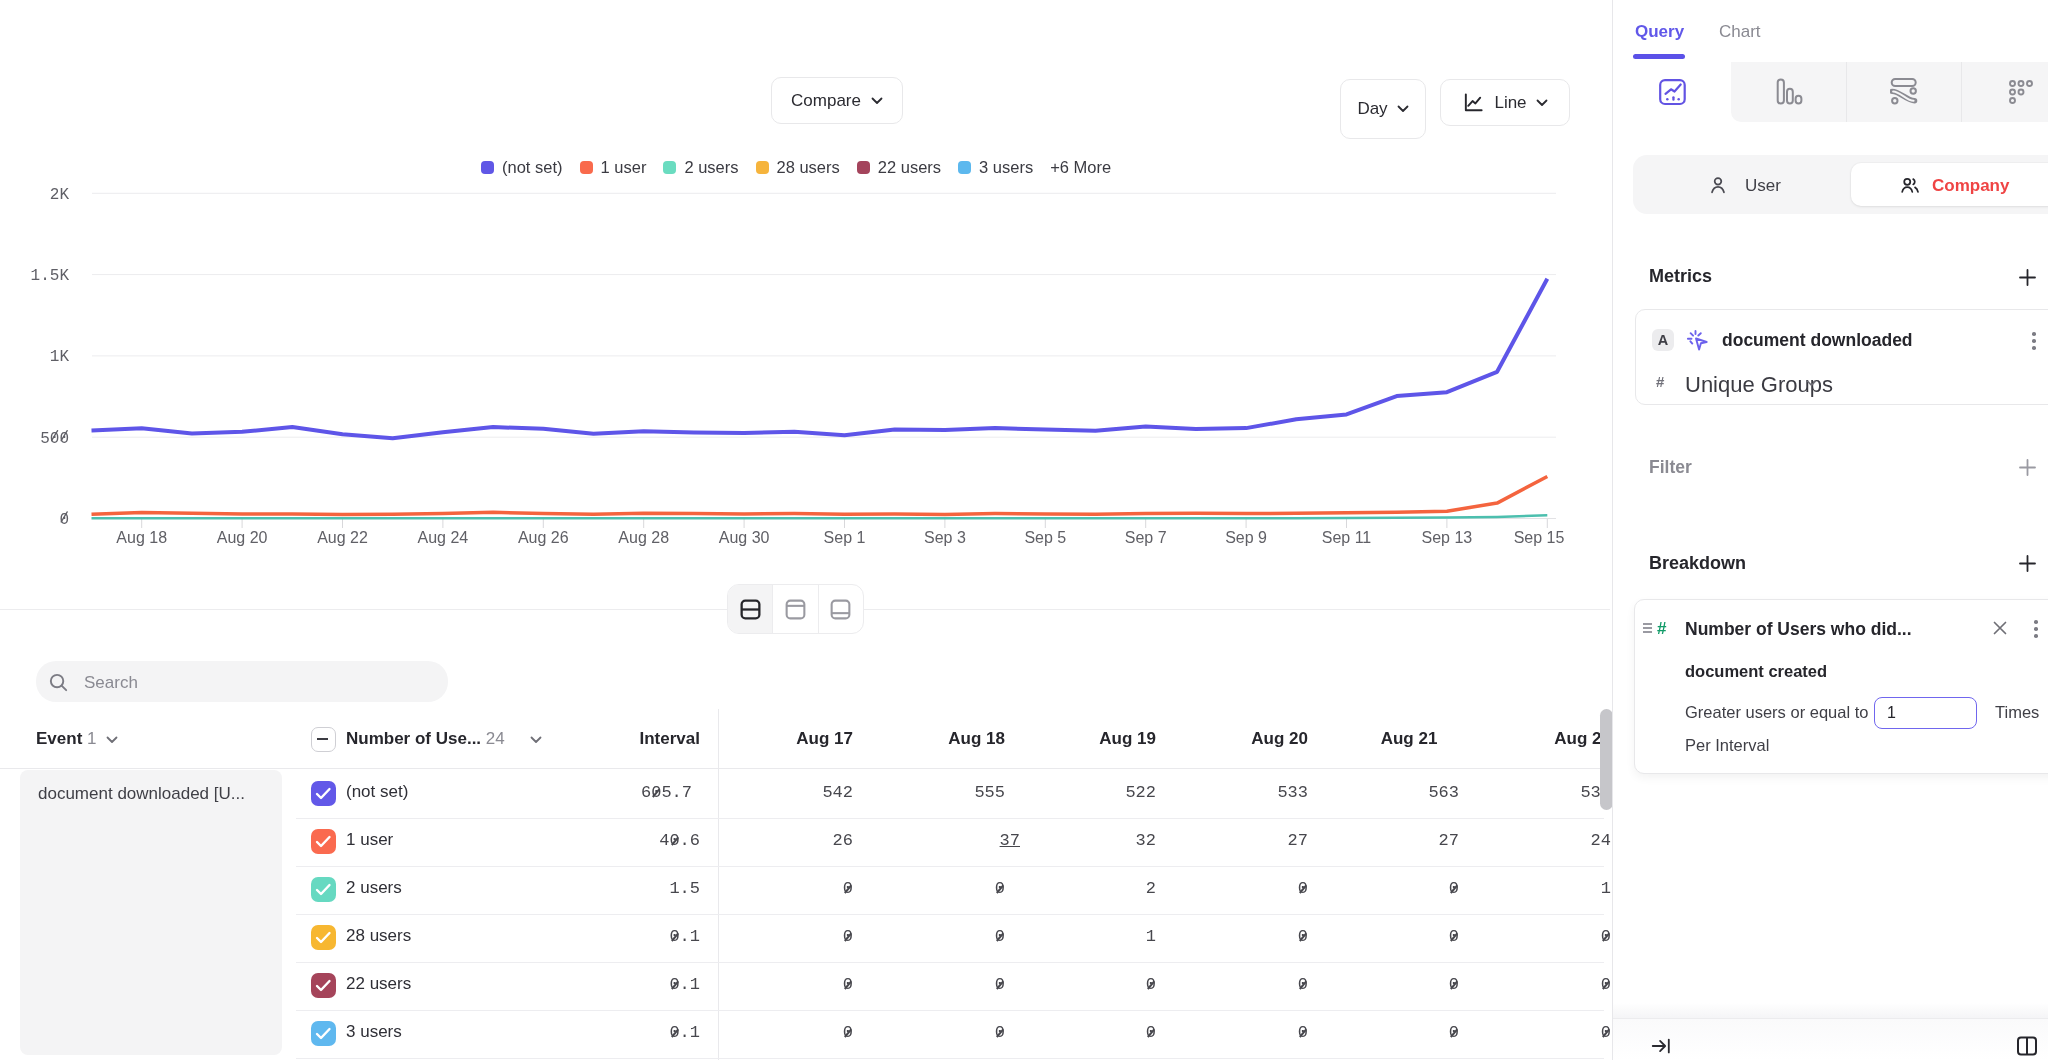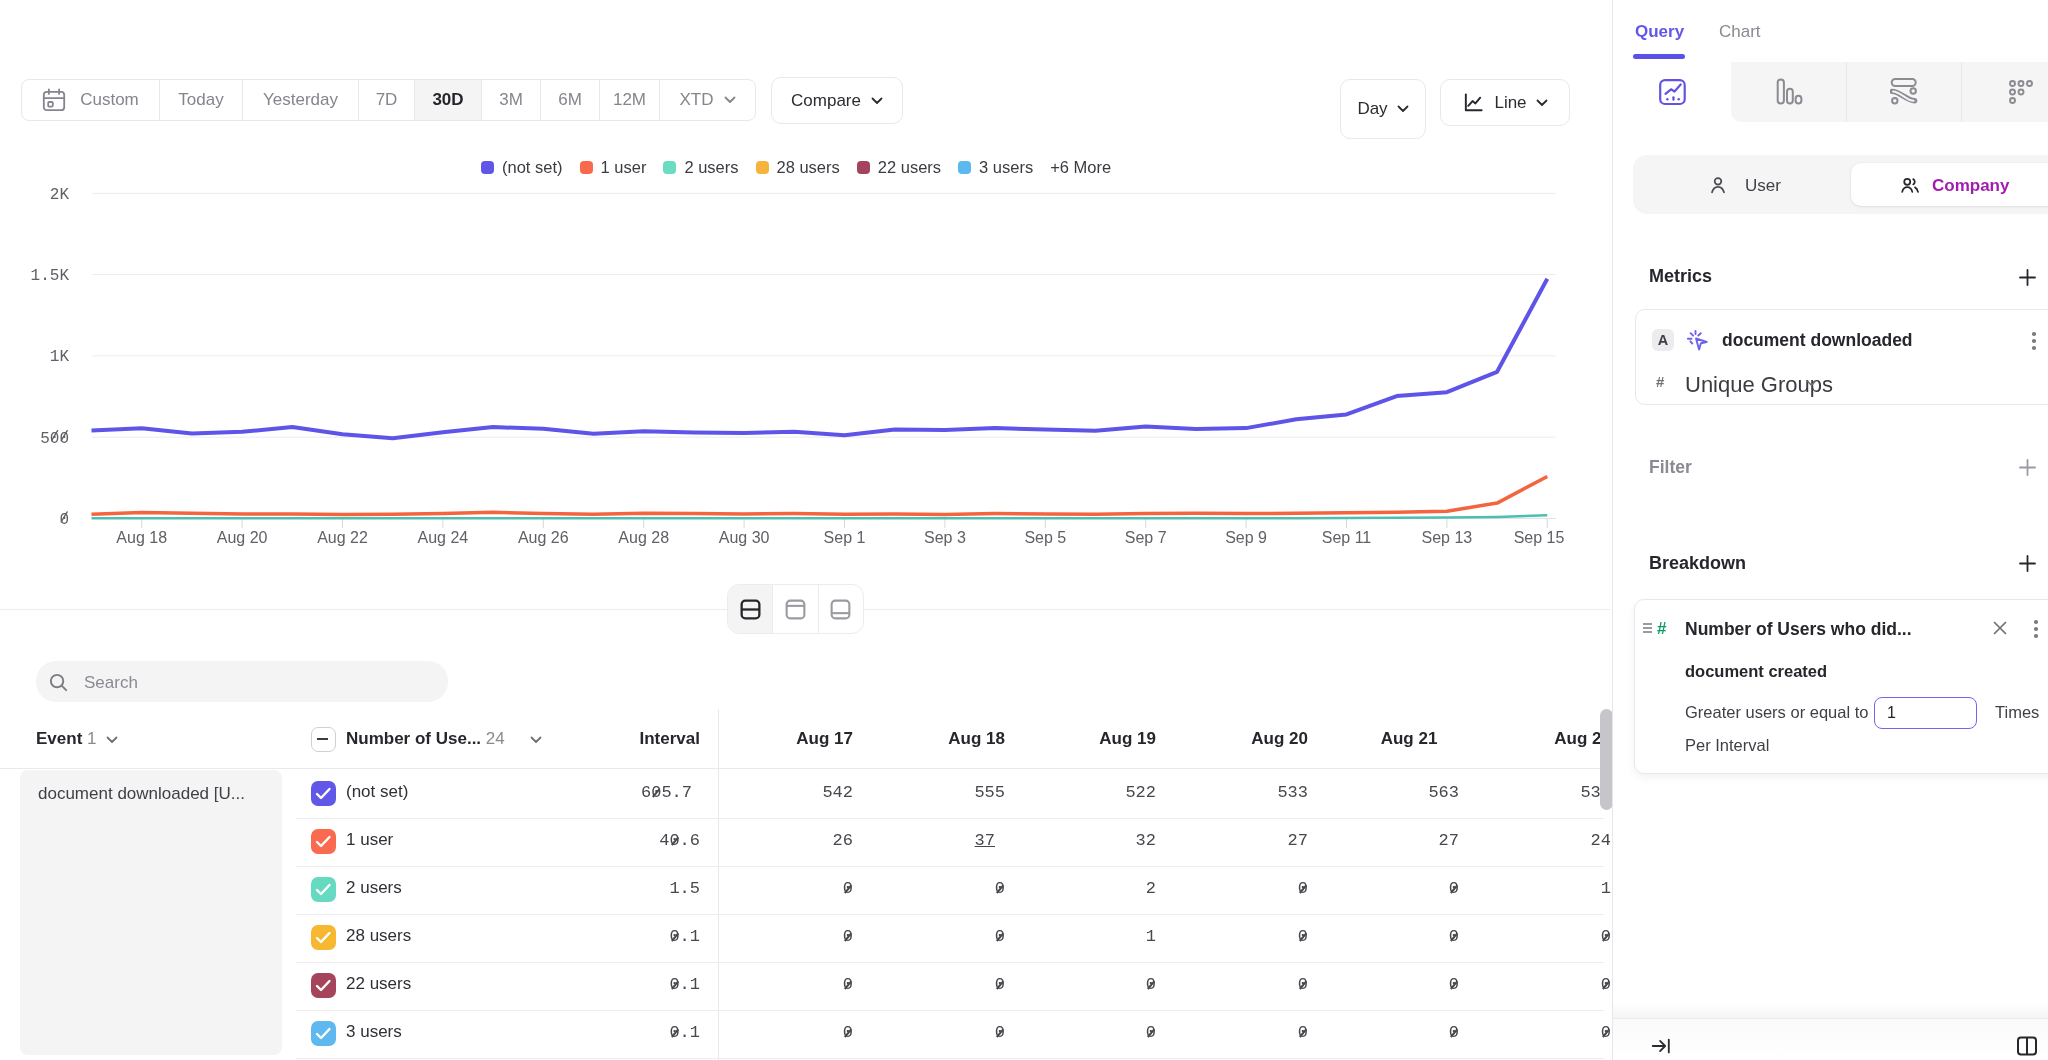--- a/index.html
+++ b/index.html
@@ -40,43 +40,20 @@
   .card { position:absolute; left:22px; border:1px solid #e8e8ea; border-radius:10px;
     background:#fff; }
   .sechdr { position:absolute; left:36px; font-size:18px; font-weight:700; color:#26262c; }
   .dots3 { position:absolute; width:4px; }
   .dots3 i { display:block; width:3.6px; height:3.6px; border-radius:50%; background:#7c7c84; margin-bottom:3.4px; }
 </style>
 </head>
 <body>
 <div id="page">
 
-  <div class="abs tbgroup">
-    <div class="tbcell" style="width:138px;">
-      <svg width="24" height="24" viewBox="0 0 24 24" style="margin-right:14px" fill="none" stroke="#85858d" stroke-width="1.8" stroke-linecap="round">
-        <rect x="1.8" y="3.8" width="20.4" height="18.4" rx="3"></rect>
-        <line x1="1.8" y1="10.2" x2="22.2" y2="10.2"></line>
-        <path d="M6.9 1.5v4.4M17.1 1.5v4.4"></path>
-        <rect x="6.2" y="14" width="4.6" height="4.6" rx="1"></rect>
-      </svg>
-      Custom
-    </div>
-    <div class="tbcell" style="width:83px;">Today</div>
-    <div class="tbcell" style="width:116px;">Yesterday</div>
-    <div class="tbcell" style="width:56px;">7D</div>
-    <div class="tbcell tbsel" style="width:67px;">30D</div>
-    <div class="tbcell" style="width:59px;">3M</div>
-    <div class="tbcell" style="width:59px;">6M</div>
-    <div class="tbcell" style="width:60px;">12M</div>
-    <div class="tbcell" style="flex:1;">XTD
-      <svg width="12" height="8" viewBox="0 0 12 8" style="margin-left:10px" fill="none" stroke="#85858d" stroke-width="1.8" stroke-linecap="round" stroke-linejoin="round">
-          <path d="M1.5 1.5 6 6l4.5-4.5"></path>
-        </svg>
-    </div>
-  </div>
   <div class="abs btn" style="left:771px; top:77px; width:132px; height:47px;">Compare
     <svg width="12" height="8" viewBox="0 0 12 8" style="margin-left:10px" fill="none" stroke="#2b2b31" stroke-width="1.8" stroke-linecap="round" stroke-linejoin="round">
         <path d="M1.5 1.5 6 6l4.5-4.5"></path>
       </svg>
   </div>
   <div class="abs btn" style="left:1340px; top:79px; width:86px; height:60px;">Day
     <svg width="12" height="8" viewBox="0 0 12 8" style="margin-left:9px" fill="none" stroke="#2b2b31" stroke-width="1.8" stroke-linecap="round" stroke-linejoin="round">
         <path d="M1.5 1.5 6 6l4.5-4.5"></path>
       </svg>
   </div>
@@ -238,21 +215,21 @@
   <div class="num" style="left:1491px; top:783px; width:120px;">537</div>
   <div class="rdiv" style="top:818px;"></div>
   <div class="cb" style="top:829px; background:#fa6a4f;">
     <svg width="17" height="13" viewBox="0 0 17 13" fill="none" stroke="#fff" stroke-width="2.4" stroke-linecap="round" stroke-linejoin="round">
           <path d="M2 7l4 4 8.5-9"></path>
         </svg>
       </div>
   <div class="rowlbl" style="top:830px;">1 user</div>
   <div class="num" style="left:560px; top:831px; width:140px;">4<span class="z">0</span>.6</div>
   <div class="num" style="left:733px; top:831px; width:120px;">26</div>
-  <div class="num" style="left:875px; top:831px; width:120px;text-decoration:underline;">37</div>
+  <div class="num" style="left:900px; top:831px; width:120px;text-decoration:underline;">37</div>
   <div class="num" style="left:1036px; top:831px; width:120px;">32</div>
   <div class="num" style="left:1188px; top:831px; width:120px;">27</div>
   <div class="num" style="left:1339px; top:831px; width:120px;">27</div>
   <div class="num" style="left:1491px; top:831px; width:120px;">24</div>
   <div class="rdiv" style="top:866px;"></div>
   <div class="cb" style="top:877px; background:#66d9c1;">
     <svg width="17" height="13" viewBox="0 0 17 13" fill="none" stroke="#fff" stroke-width="2.4" stroke-linecap="round" stroke-linejoin="round">
           <path d="M2 7l4 4 8.5-9"></path>
         </svg>
       </div>
@@ -358,21 +335,21 @@
     <svg class="abs" style="left:94px; top:174px;" width="22" height="22" viewBox="0 0 24 24" fill="none" stroke="#4a4a52" stroke-width="1.9" stroke-linecap="round">
       <circle cx="12" cy="8" r="3.6"></circle>
         <path d="M5.5 20c1-4 3.5-6 6.5-6s5.5 2 6.5 6"></path>
     </svg>
     <div class="abs" style="left:132px; top:176px; font-size:17px; font-weight:500; color:#3f3f46;">User</div>
     <svg class="abs" style="left:286px; top:174px;" width="22" height="22" viewBox="0 0 24 24" fill="none" stroke="#26262c" stroke-width="1.9" stroke-linecap="round">
       <circle cx="9" cy="8.5" r="3.3"></circle>
         <path d="M3.5 19.5c.8-3.5 3-5.3 5.5-5.3s4.7 1.8 5.5 5.3"></path>
       <path d="M15.5 5.6a3.3 3.3 0 0 1 0 5.8M17.5 14.6c1.6.8 2.7 2.4 3.2 4.9"></path>
     </svg>
-    <div class="abs" style="left:319px; top:176px; font-size:17px; font-weight:600; color:#a21caf;">Company</div>
+    <div class="abs" style="left:319px; top:176px; font-size:17px; font-weight:600; color:#ef4444;">Company</div>
 
     <div class="sechdr" style="top:266px;">Metrics</div>
     <svg class="abs" style="left:405px; top:268px;" width="19" height="19" viewBox="0 0 19 19" fill="none" stroke="#26262c" stroke-width="1.8" stroke-linecap="round">
         <path d="M9.5 2v15M2 9.5h15"></path>
       </svg>
 
     <div class="card" style="top:309px; width:440px; height:96px;">
       <div style="position:absolute; left:16px; top:19px; width:22px; height:22px; background:#ececee; border-radius:6px; text-align:center; font-size:14.5px; font-weight:700; color:#3f3f46; line-height:22px;">A</div>
       <svg style="position:absolute; left:50px; top:18px;" width="28" height="28" viewBox="0 0 28 28" fill="none" stroke="#6c61ec" stroke-width="1.9" stroke-linecap="round" stroke-linejoin="round">
         <path d="M10 10.5 L20.7 14 L14.9 15.3 L13.1 21.5 Z" fill="#fff"></path>

